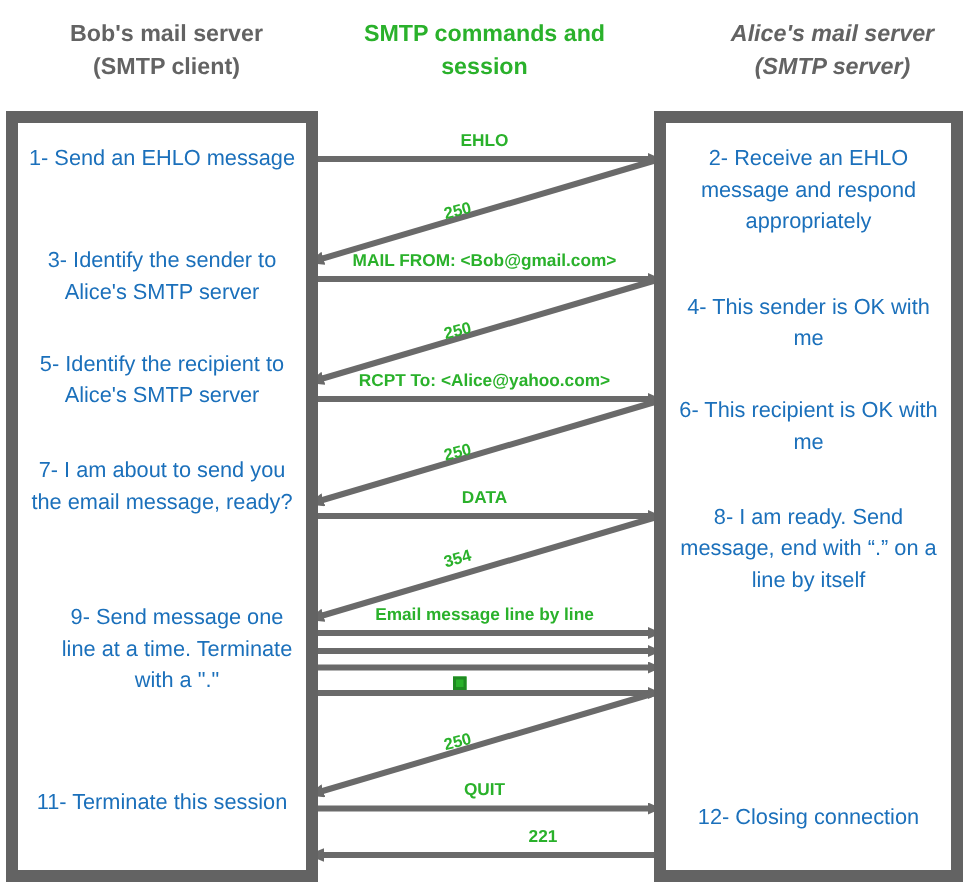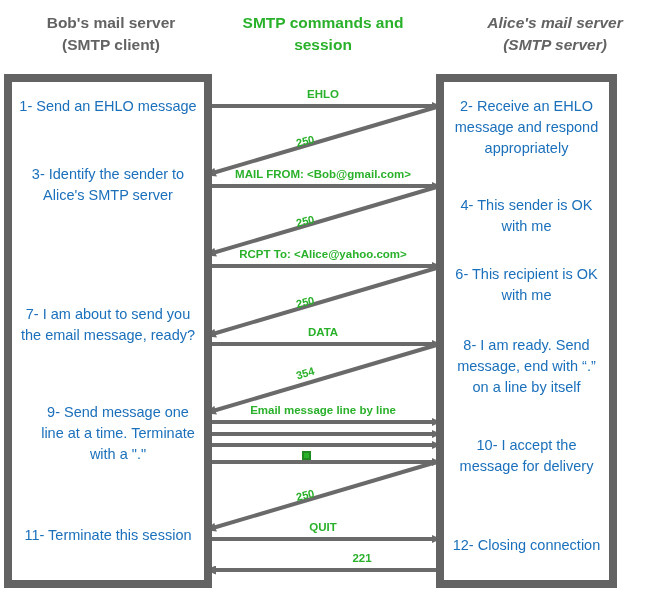--- a/index.html
+++ b/index.html
@@ -32,21 +32,21 @@
   
   .panel {
     position: absolute;
     top: 74px;
     height: 514px;
     background: #636363;
     box-sizing: border-box;
     padding: 8px;
   }
   #panel-left  { left: 4px;   width: 208px; }
-  #panel-right { left: 436px; width: 181px; }
+  #panel-right { left: 436px; width: 206px; }
   .panel-inner {
     position: relative;
     width: 100%;
     height: 100%;
     background: #ffffff;
   }
 
   
   .step {
     position: absolute;
@@ -159,30 +159,30 @@
         <div class="msg-label flat" style="top: 447px;">QUIT</div>
         <div class="msg-label flat" style="top: 478px; padding-left: 39px;">221</div>
       </div>
     <div id="dot-marker" style="left: 98px; top: 377px;"></div>
   </div>
 
   <div class="panel" id="panel-left">
     <div class="panel-inner" id="client-steps">
         <div class="step" style="top: 14px;">1- Send an EHLO message</div>
         <div class="step" style="top: 82px;">3- Identify the sender to Alice's SMTP server</div>
+        <div class="step" style="top: 151px;">5- Identify the recipient to Alice's SMTP server</div>
         <div class="step" style="top: 222px;">7- I am about to send you the email message, ready?</div>
         <div class="step" style="top: 320px; padding-left: 24px;">9- Send message one line at a time. Terminate with a "."</div>
         <div class="step" style="top: 443px;">11- Terminate this session</div>
       </div>
   </div>
 
   <div class="panel" id="panel-right">
     <div class="panel-inner" id="server-steps">
         <div class="step" style="top: 14px;">2- Receive an EHLO message and respond appropriately</div>
         <div class="step" style="top: 113px;">4- This sender is OK with me</div>
         <div class="step" style="top: 182px;">6- This recipient is OK with me</div>
         <div class="step" style="top: 253px;">8-  I am ready. Send message, end with “.” on a line by itself</div>
-        <div class="step" style="top: 353px;">10-  I accept the message for delivery</div>
         <div class="step" style="top: 453px;">12-  Closing connection</div>
       </div>
   </div>
 
 </div>
 
 </body></html>

